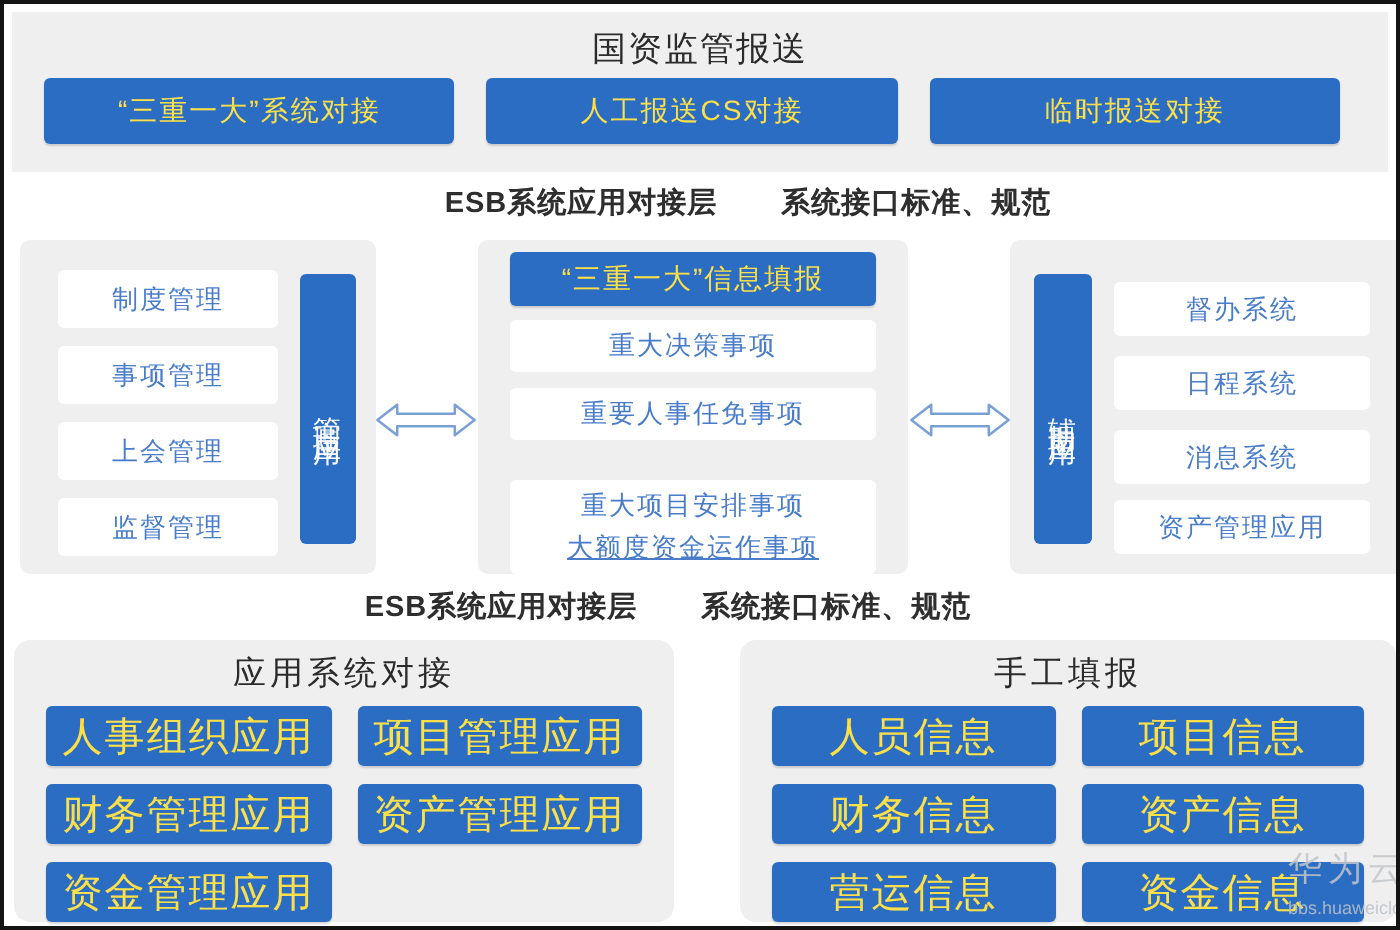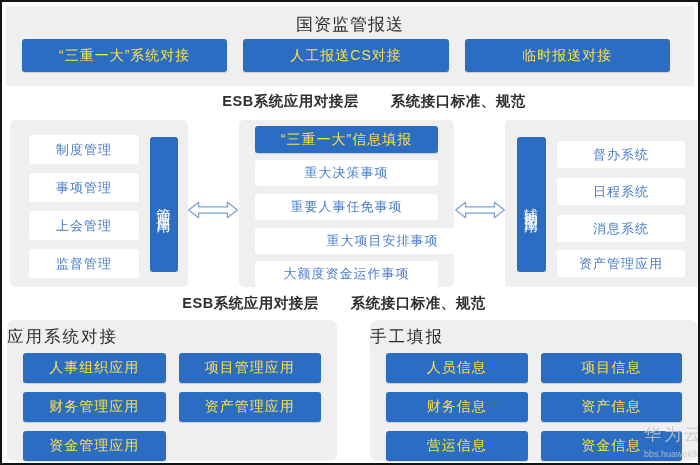--- a/index.html
+++ b/index.html
@@ -27,37 +27,37 @@
 
   .white-item{position:absolute;background:#ffffff;border-radius:3px;color:#4a7dc9;font-size:13px;display:flex;align-items:center;justify-content:center;letter-spacing:1px;}
   .vbar{position:absolute;background:#2c6dc4;border-radius:3px;color:#fff;display:flex;align-items:center;justify-content:center;writing-mode:vertical-rl;font-size:14px;letter-spacing:4px;}
 
   .mid-left .white-item{left:19px;width:110px;height:29px;}
   .mid-left .i0{top:15px;} .mid-left .i1{top:53px;} .mid-left .i2{top:91px;} .mid-left .i3{top:129px;}
   .mid-left .vbar{left:140px;top:17px;width:28px;height:135px;}
 
   .mid-center .center-header{position:absolute;left:16px;top:6px;width:183px;height:27px;font-size:14px;}
   .mid-center .white-item{left:16px;width:183px;height:26px;}
-  .mid-center .i0{top:40px;} .mid-center .i1{top:74px;} .mid-center .i2{top:108px;padding-left:36px;} .mid-center .i3{top:141px;}
+  .mid-center .i0{top:40px;} .mid-center .i1{top:74px;} .mid-center .i2{top:120px;} .mid-center .i3{top:141px;text-decoration:underline;}
 
   .mid-right .vbar{left:12px;top:17px;width:29px;height:135px;}
   .mid-right .white-item{left:52px;width:128px;height:27px;}
   .mid-right .i0{top:21px;} .mid-right .i1{top:58px;} .mid-right .i2{top:95px;} .mid-right .i3{top:130px;}
 
   .h-arrow{position:absolute;top:195px;}
   .arrow-1{left:184px;width:54px;}
   .arrow-2{left:451px;width:54px;}
 
   
   .bottom-panel{border-radius:8px;top:318px;height:141px;}
   .bl{left:5px;width:330px;}
   .br{left:368px;width:328px;}
-  .bottom-title{position:absolute;top:6px;width:100%;text-align:left;font-size:16.5px;color:#2b2b2b;letter-spacing:2px;}
+  .bottom-title{position:absolute;top:6px;width:100%;text-align:center;font-size:16.5px;color:#2b2b2b;letter-spacing:2px;}
   .bottom-grid{position:absolute;left:16px;right:16px;top:33px;display:grid;grid-template-columns:1fr 1fr;column-gap:13px;row-gap:9px;}
-  .bottom-btn{height:30px;font-size:14px;}
+  .bottom-btn{height:30px;font-size:20px;}
 
   
   .watermark{position:absolute;left:642px;top:421px;color:#c3c6c9;opacity:.85;pointer-events:none;}
   .watermark .w1{font-size:17px;letter-spacing:3px;white-space:nowrap;}
   .watermark .w2{font-size:9px;white-space:nowrap;margin-top:3px;color:#bdc2c8;}
 </style>
 </head>
 <body>
 
 <div class="page">

